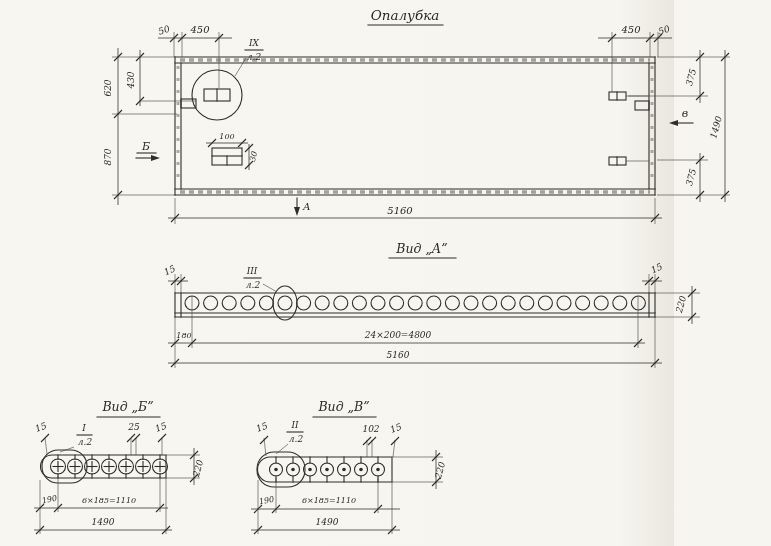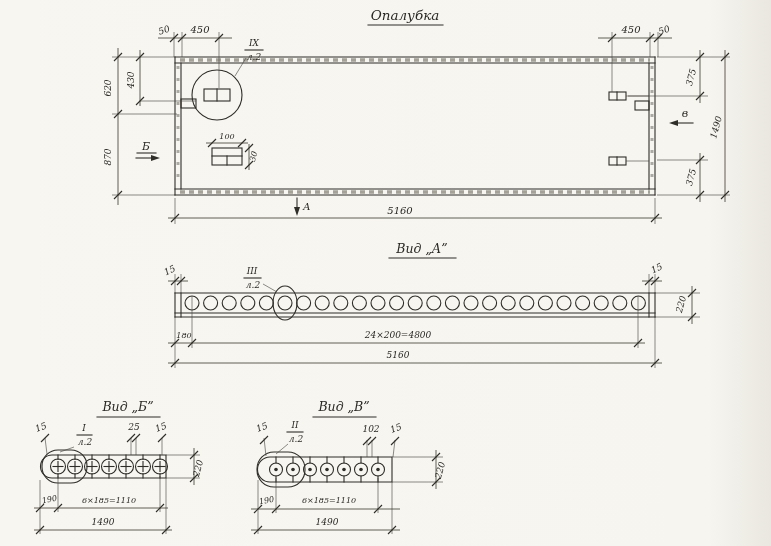--- a/index.html
+++ b/index.html
@@ -1,21 +1,21 @@
 <!DOCTYPE html>
 <html><head>
 <meta charset="utf-8">
 <style>
   html,body{margin:0;padding:0;}
   body{
     width:771px;height:546px;overflow:hidden;
     background:#f6f5f0;
     font-family:"DejaVu Serif",serif;
   }
-  .sheet{position:relative;width:771px;height:546px;
+  .sheet{position:relative;width:674px;height:546px;
     background:linear-gradient(90deg,#f7f6f1 0%,#f6f5f0 92%,#e9e7df 100%);text-align:center;}
   svg{position:absolute;left:0;top:0;}
   .ink{stroke:#2f2d28;fill:none;stroke-width:1.1;stroke-linecap:square;}
   .dim{stroke:#3a372f;fill:none;stroke-width:0.8;}
   .thin{stroke:#4a473f;fill:none;stroke-width:0.7;opacity:.9;}
   .tex{stroke:#514d42;fill:none;stroke-width:3.6;stroke-dasharray:5 4;opacity:.5;}
   .texv{stroke:#514d42;fill:none;stroke-width:3;stroke-dasharray:3 9;opacity:.45;}
   .tick{stroke:#2f2d28;stroke-width:1.1;}
   .arr{fill:#2f2d28;stroke:none;}
   text{fill:#2b2925;font-style:italic;font-family:"DejaVu Serif",serif;}

